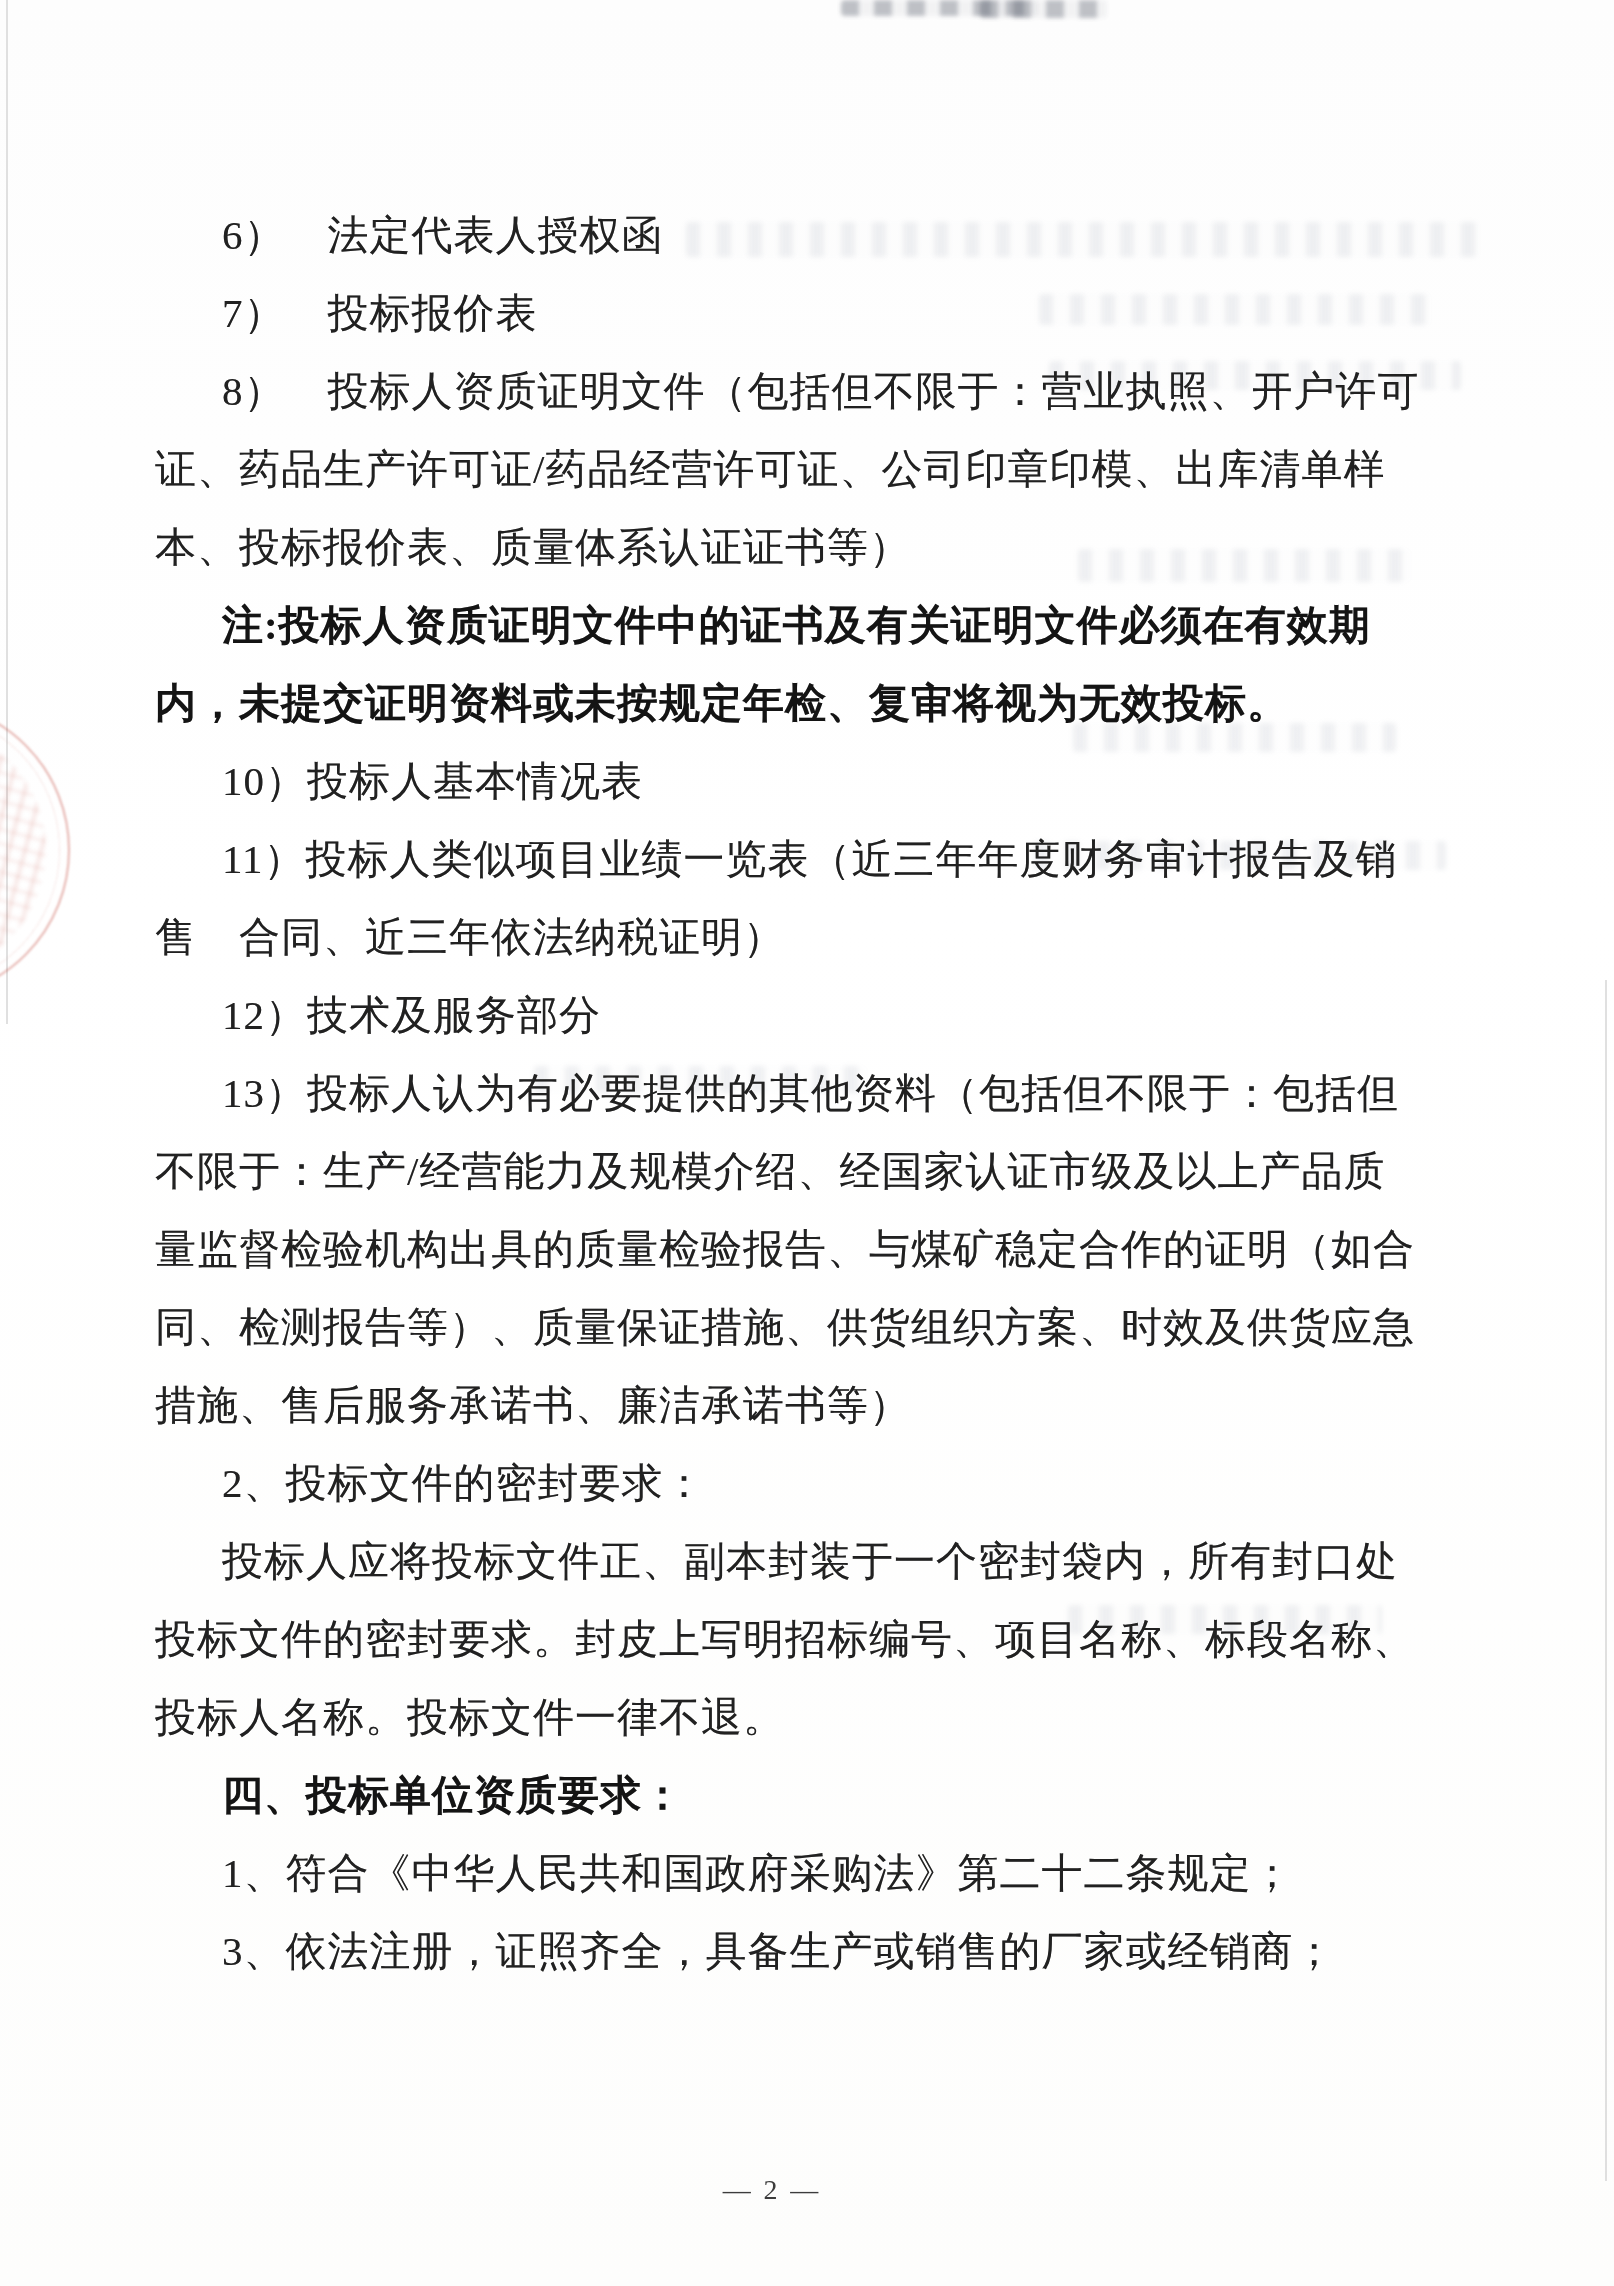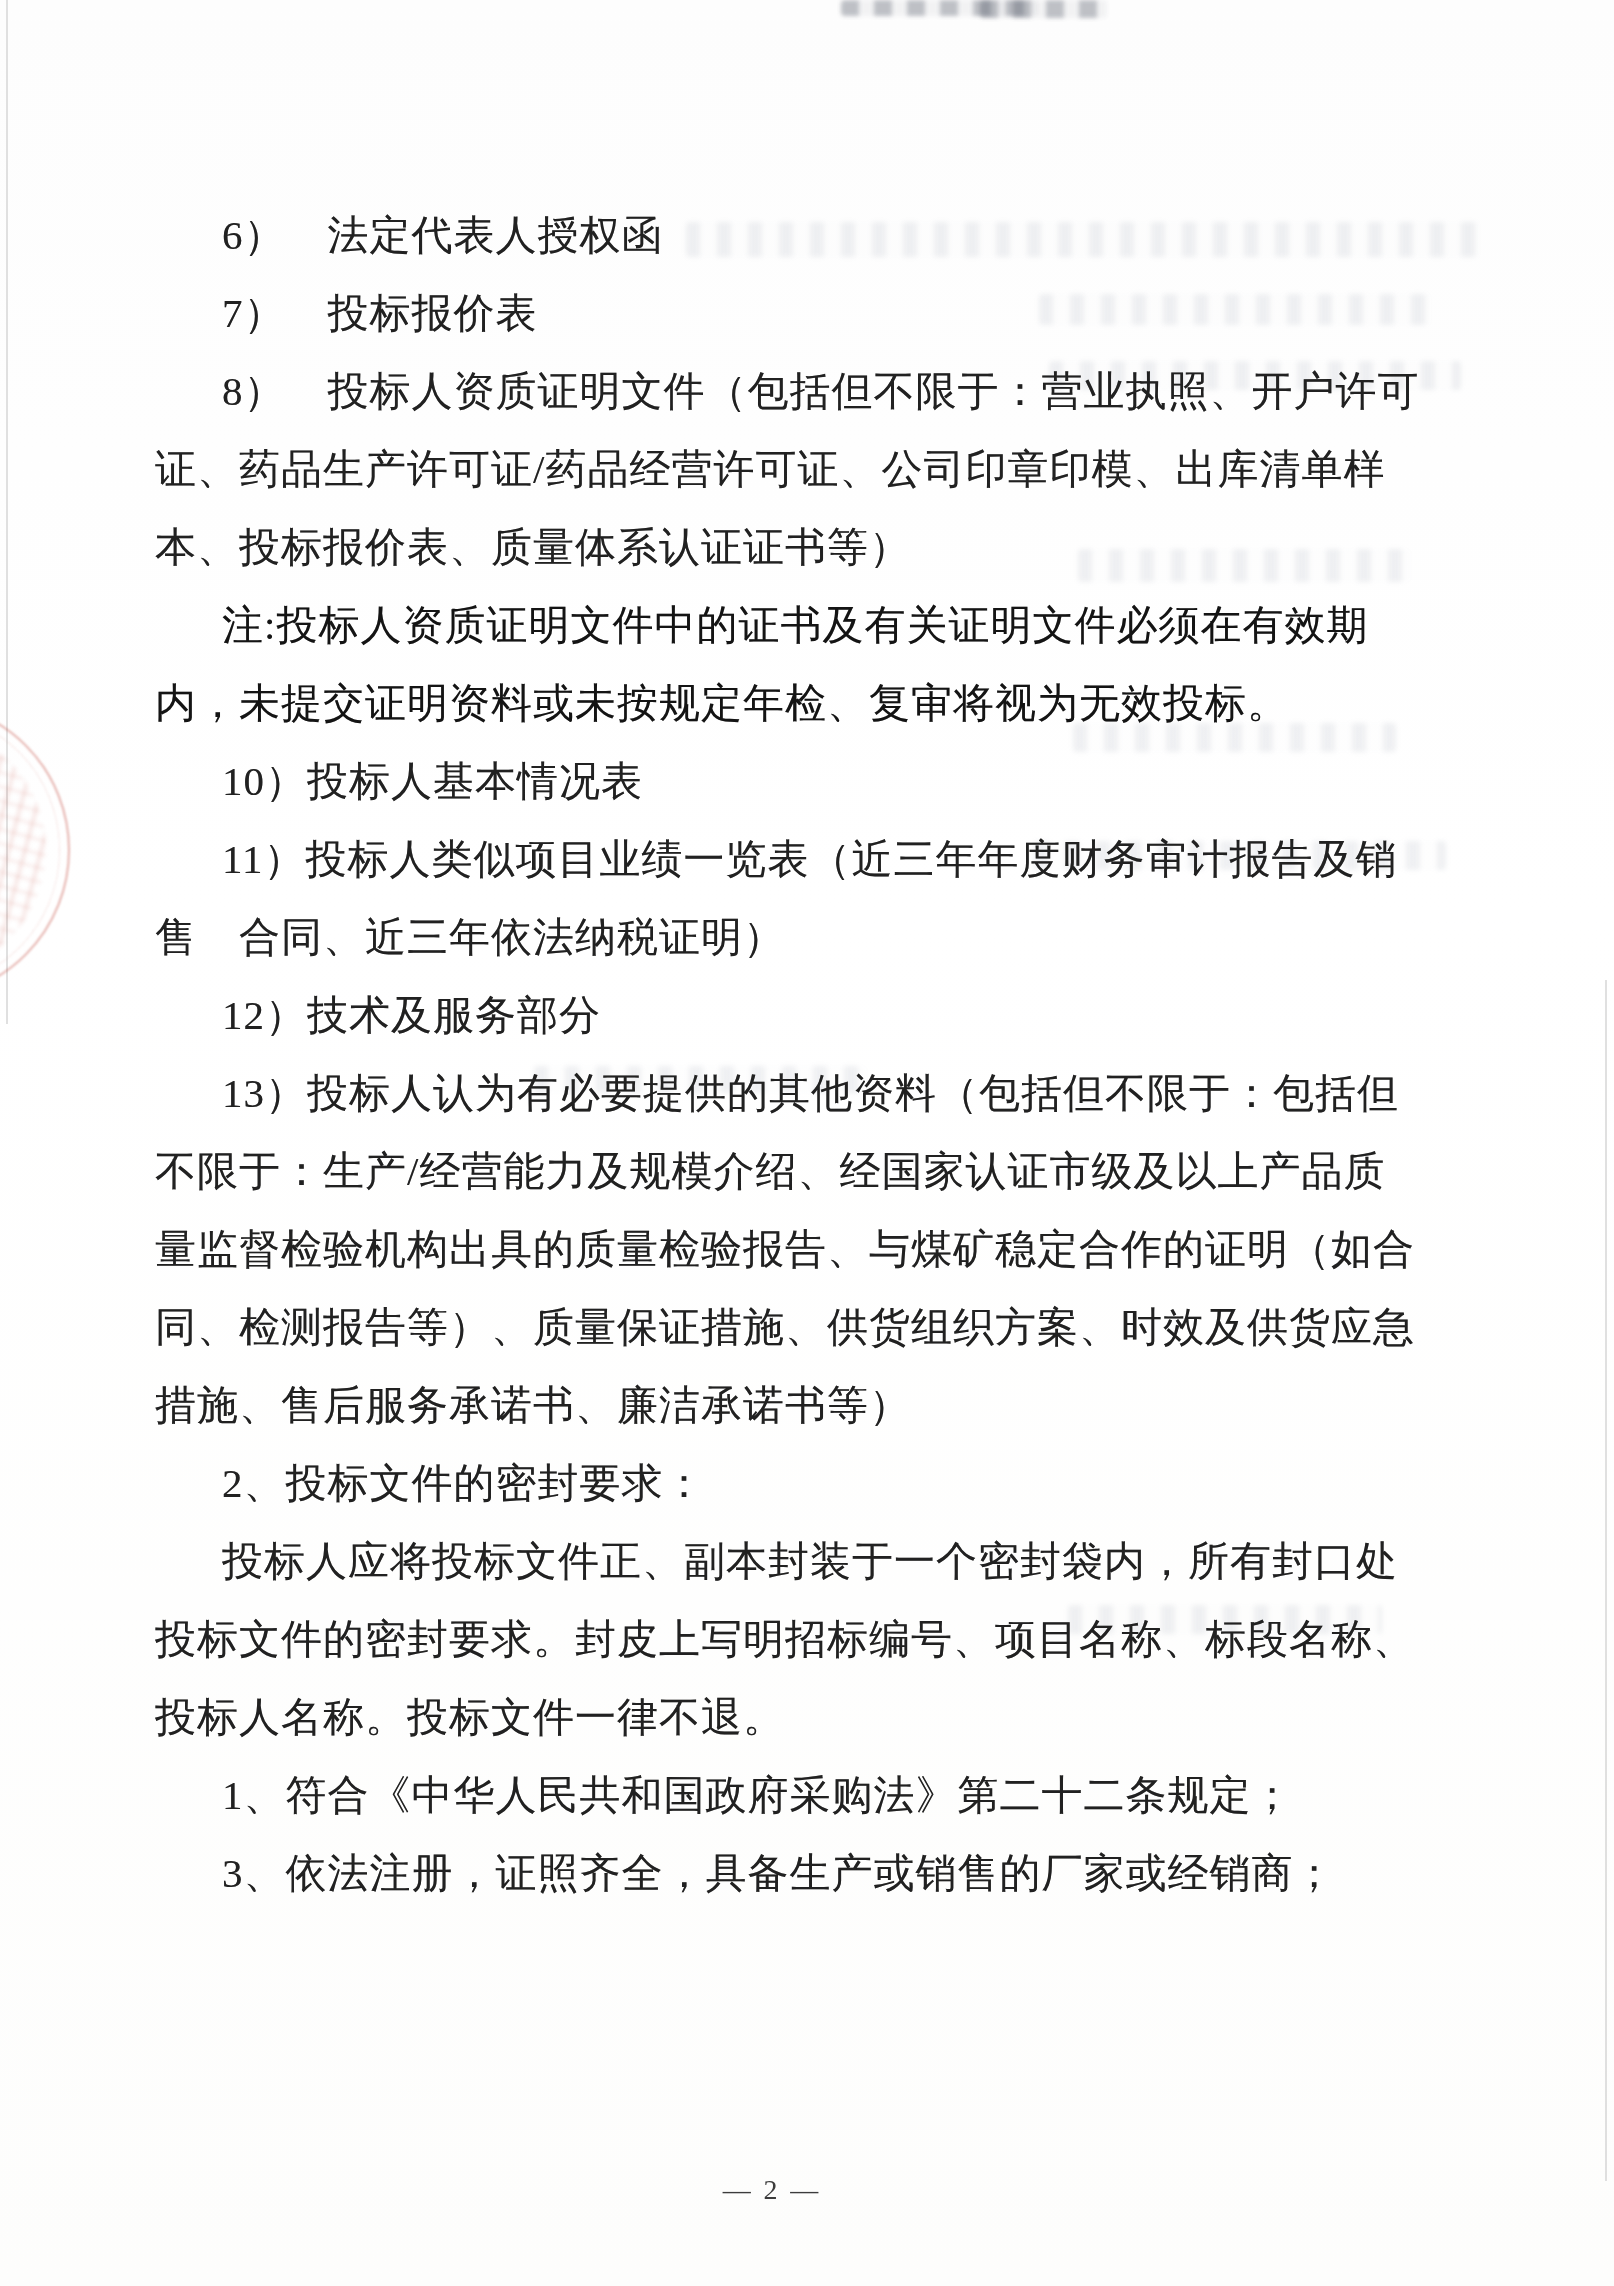--- a/index.html
+++ b/index.html
@@ -13,21 +13,21 @@
   }
   .page{position:absolute;inset:0;background:linear-gradient(180deg,#fdfdfd 0%,#ffffff 40%,#fdfdfc 100%);}
   .content{position:absolute;left:155px;top:196px;width:1309px;}
   .line{
     height:78px;line-height:78px;
     font-size:41px;color:#212121;
     letter-spacing:1px;white-space:nowrap;
     text-shadow:0 0 0.5px rgba(0,0,0,0.35);
   }
   .indent{padding-left:67px;}
-  .bold{font-weight:400;color:#141414;}
+  .bold{font-weight:700;color:#141414;}
   .footer{
     position:absolute;top:2174px;left:674px;width:196px;
     text-align:center;font-size:28px;color:#3c3c3c;letter-spacing:2.9px;
     font-family:"Liberation Serif","DejaVu Serif",serif;
   }
   
   .stamp{
     position:absolute;left:-228px;top:701px;width:294px;height:294px;
     border-radius:50%;
     border:2.9px solid rgba(196,78,66,0.42);
@@ -91,20 +91,21 @@
     <div class="line indent">12）技术及服务部分</div>
     <div class="line indent">13）投标人认为有必要提供的其他资料（包括但不限于：包括但</div>
     <div class="line">不限于：生产/经营能力及规模介绍、经国家认证市级及以上产品质</div>
     <div class="line">量监督检验机构出具的质量检验报告、与煤矿稳定合作的证明（如合</div>
     <div class="line">同、检测报告等）、质量保证措施、供货组织方案、时效及供货应急</div>
     <div class="line">措施、售后服务承诺书、廉洁承诺书等）</div>
     <div class="line indent">2、投标文件的密封要求：</div>
     <div class="line indent">投标人应将投标文件正、副本封装于一个密封袋内，所有封口处</div>
     <div class="line">投标文件的密封要求。封皮上写明招标编号、项目名称、标段名称、</div>
     <div class="line">投标人名称。投标文件一律不退。</div>
+    <div class="line indent bold">四、投标单位资质要求：</div>
     <div class="line indent">1、符合《中华人民共和国政府采购法》第二十二条规定；</div>
     <div class="line indent">3、依法注册，证照齐全，具备生产或销售的厂家或经销商；</div>
   </div>
 
   <div class="footer">— 2 —</div>
 
 </div>
 
 
 </body></html>

